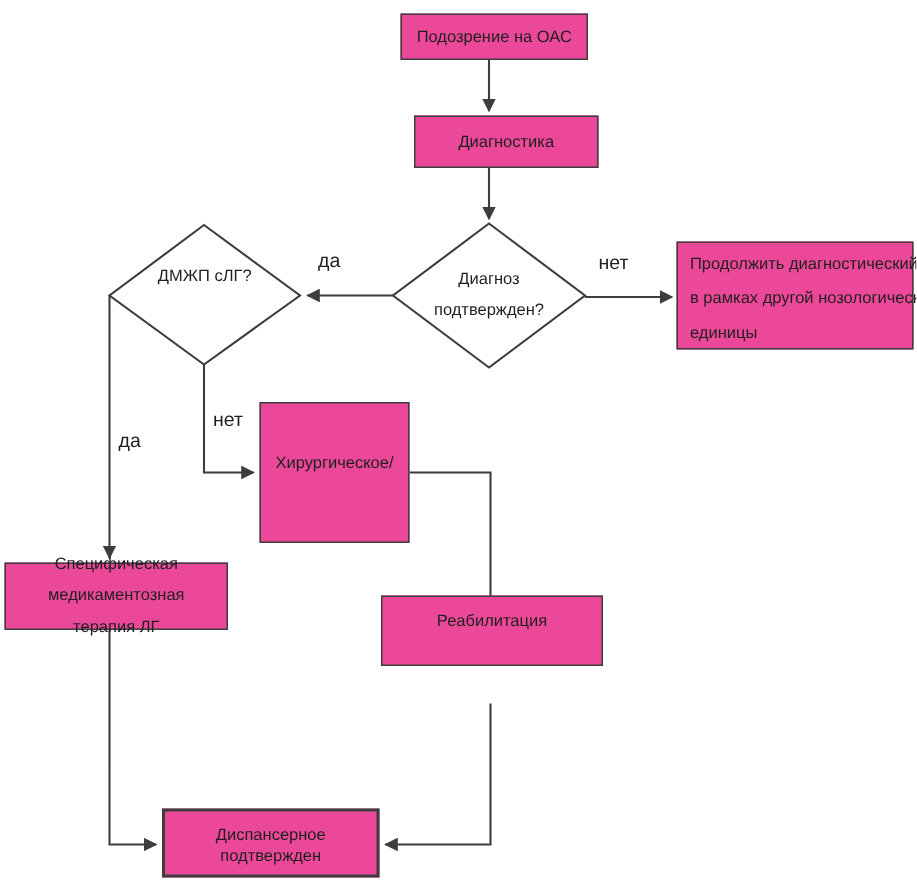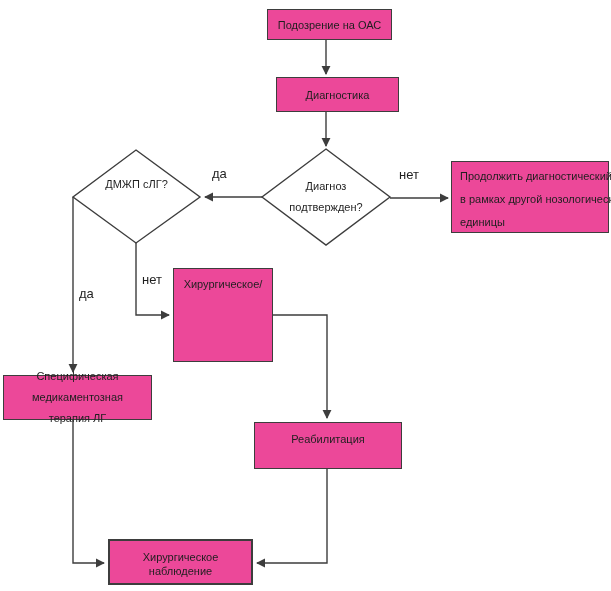--- a/index.html
+++ b/index.html
@@ -49,21 +49,21 @@
     display: block;
     text-align: justify;
     text-align-last: justify;
     line-height: 23px;
     white-space: nowrap;
   }
   .continue-line.last {
     text-align-last: left;
     white-space: normal;
   }
-  .ml { display: block; line-height: 22px; }
+  .ml { display: block; line-height: 22px; margin-top: 25px; }
   .ml2 { display: block; line-height: 21px; }
   .two-line { line-height: 21px; }
 </style>
 </head>
 <body>
 
 <div class="canvas">
 
   <svg class="wires" viewBox="0 0 611 591" xmlns="http://www.w3.org/2000/svg">
     <defs>
@@ -110,26 +110,26 @@
 
   <div class="node" style="left:173px; top:268px; width:100px; height:94px; padding-top:4px;">
     <span class="ml">Хирургическое/</span>
   </div>
 
   <div class="node center-v" style="left:3px; top:375px; width:149px; height:45px;">
     <span class="ml2">Специфическая медикаментозная</span>
     <span class="ml2">терапия ЛГ</span>
   </div>
 
-  <div class="node" style="left:254px; top:422px; width:148px; height:47px; padding-top:9px;">
+  <div class="node" style="left:254px; top:397px; width:148px; height:47px; padding-top:9px;">
     <span>Реабилитация</span>
   </div>
 
   <div class="node" style="left:108px; top:539px; width:145px; height:46px; padding-top:9px; border-width:2px;">
-    <span>Хирургическое наблюдение</span>
+    <span>Диспансерное подтвержден</span>
   </div>
 
   <div class="dlabel two-line" style="left:262px; top:176px; width:128px;">
     <span style="display:block;">Диагноз</span>
     <span style="display:block;">подтвержден?</span>
   </div>
 
   <div class="dlabel" style="left:73px; top:177px; width:127px;">ДМЖП сЛГ?</div>
 
   <div class="edge-label" style="left:212px; top:167px; width:28px;">да</div>

